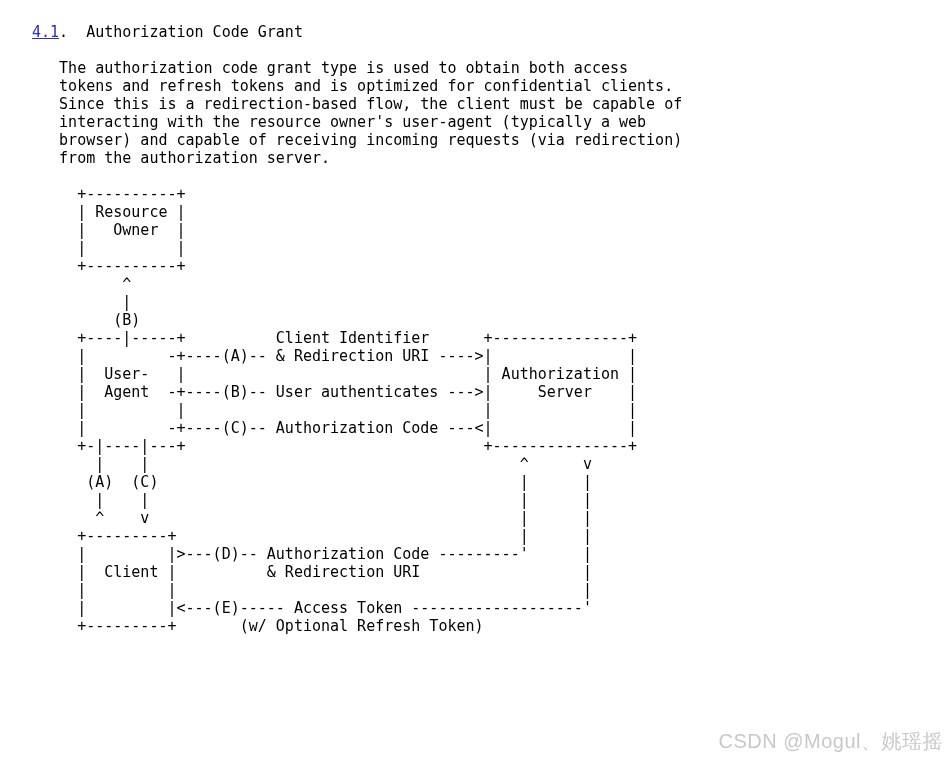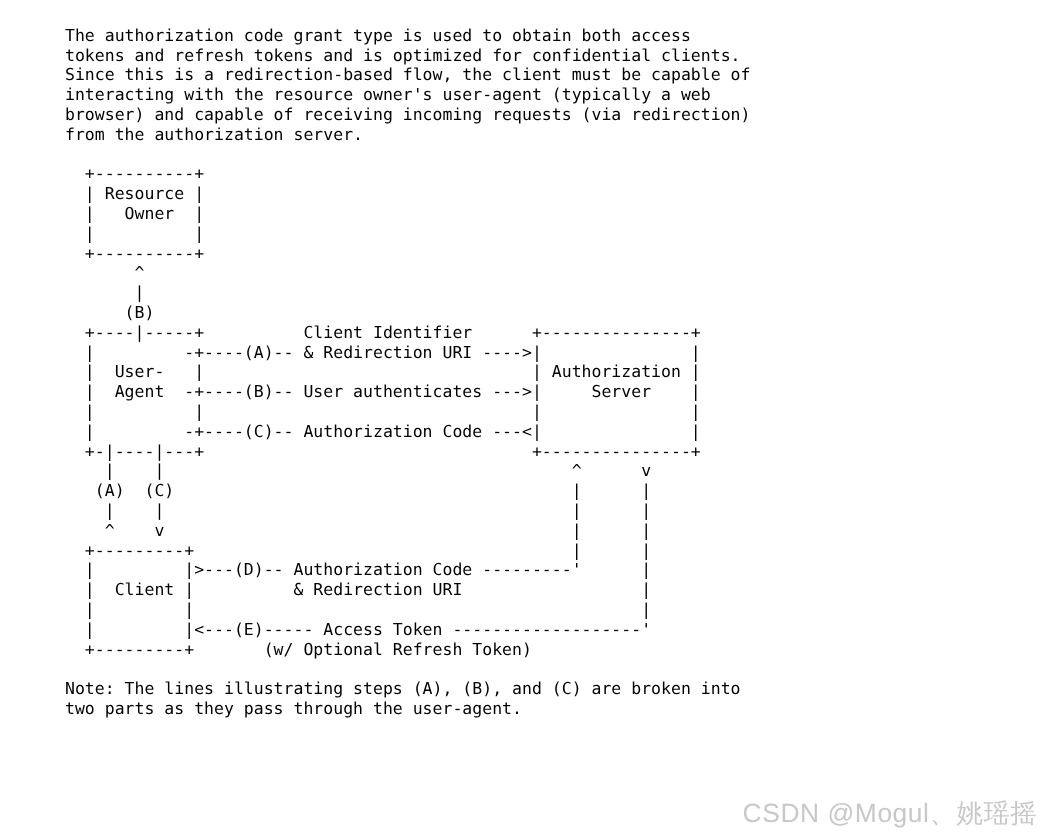--- a/index.html
+++ b/index.html
@@ -36,30 +36,31 @@
     cursor: pointer;
   }
   .sec-title {
     color: #000000;
   }
   .watermark {
     position: absolute;
     right: 6px;
     bottom: 7px;
     font-family: "Liberation Sans", sans-serif;
-    font-size: 24px;
+    font-size: 20px;
     color: #c8c8c8;
     letter-spacing: 0.5px;
     white-space: nowrap;
   }
 </style>
 </head>
 <body>
 
 <div class="doc">
+  <div class="block"><a class="sec-link">4.1</a><span class="sec-title">.  Authorization Code Grant</span></div>
   <div class="block">   The authorization code grant type is used to obtain both access
    tokens and refresh tokens and is optimized for confidential clients.
    Since this is a redirection-based flow, the client must be capable of
    interacting with the resource owner's user-agent (typically a web
    browser) and capable of receiving incoming requests (via redirection)
    from the authorization server.</div>
   <div class="block">     +----------+
      | Resource |
      |   Owner  |
      |          |
@@ -77,17 +78,15 @@
        |    |                                         ^      v
       (A)  (C)                                        |      |
        |    |                                         |      |
        ^    v                                         |      |
      +---------+                                      |      |
      |         |&gt;---(D)-- Authorization Code ---------'      |
      |  Client |          &amp; Redirection URI                  |
      |         |                                             |
      |         |&lt;---(E)----- Access Token -------------------'
      +---------+       (w/ Optional Refresh Token)</div>
-  <div class="block">   Note: The lines illustrating steps (A), (B), and (C) are broken into
-   two parts as they pass through the user-agent.</div>
 </div>
 
 <div class="watermark">CSDN @Mogul、姚瑶摇</div>
 
 </body></html>

